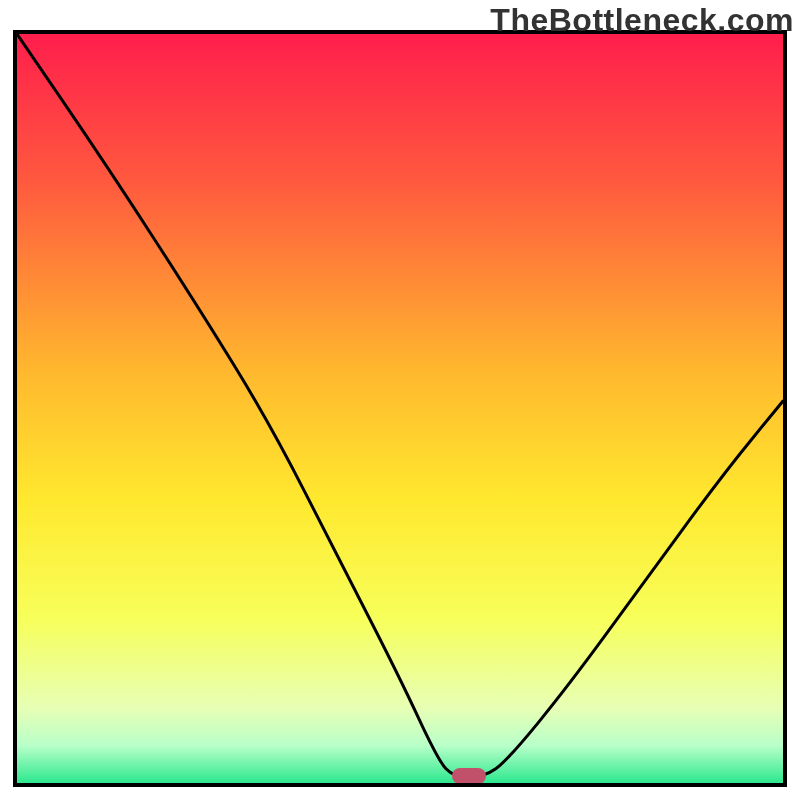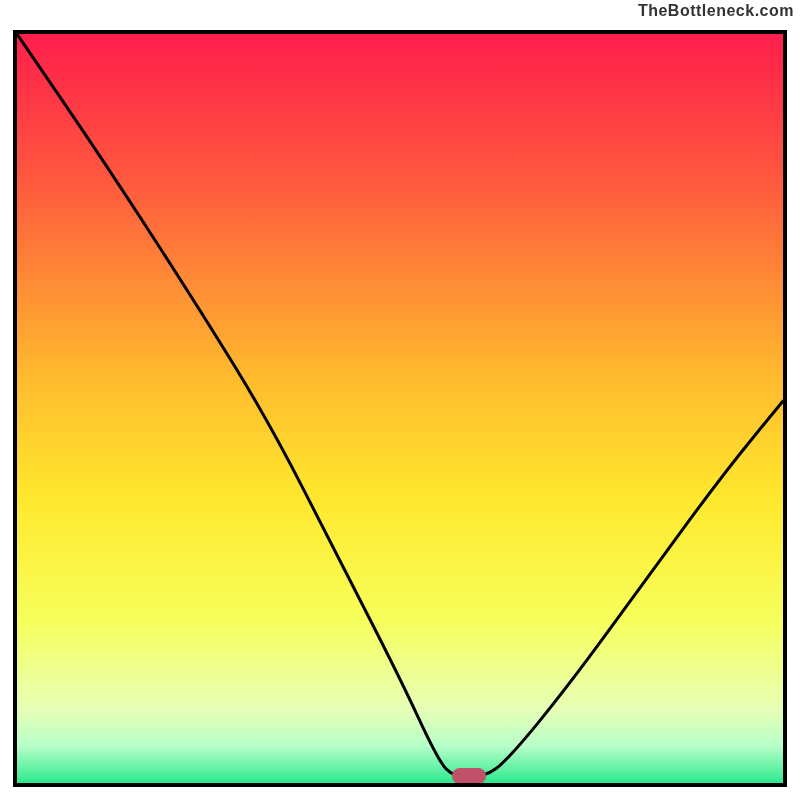--- a/index.html
+++ b/index.html
@@ -13,21 +13,21 @@
   }
   .root {
     position: relative;
     width: 800px;
     height: 800px;
   }
   .watermark {
     position: absolute;
     top: 2px;
     right: 6px;
-    font-size: 16px;
+    font-size: 32px;
     font-weight: 600;
     color: #333333;
     letter-spacing: 0.5px;
     z-index: 5;
   }
   .plot-frame {
     position: absolute;
     left: 13px;
     top: 30px;
     width: 774px;

